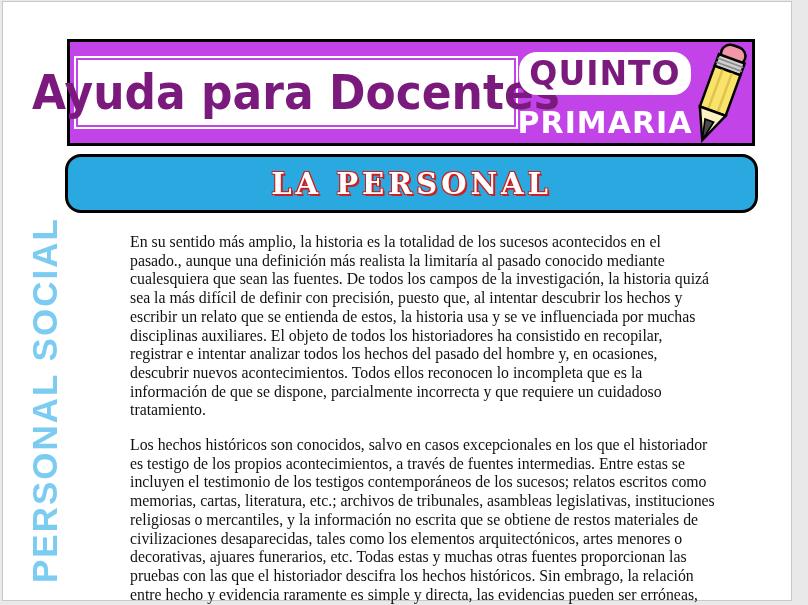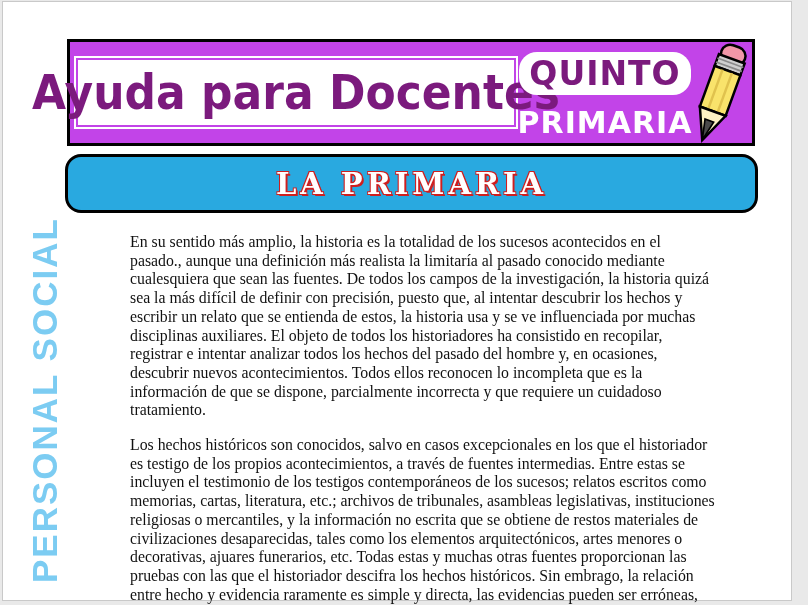--- a/index.html
+++ b/index.html
@@ -70,21 +70,21 @@
             <line x1="29" y1="36" x2="29" y2="86" stroke="#e0c24e" stroke-width="3"></line>
             <line x1="41" y1="36" x2="41" y2="86" stroke="#e0c24e" stroke-width="3"></line>
             <path d="M18.5 87 L51.5 87 L35 124 Z" fill="#fdf2c3" stroke="#000" stroke-width="3"></path>
             <path d="M29.5 99 L40.5 99 L35 124 Z" fill="#4a4a4a" stroke="#000" stroke-width="2"></path>
           </g>
         </svg>
       </div>
     </div>
 
     <div class="title-banner">
-      <span class="page-title">LA PRIMARIA</span>
+      <span class="page-title">LA PERSONAL</span>
     </div>
 
     <div class="subject-label">PERSONAL SOCIAL</div>
 
     <div class="doc-body">
       <p>En su sentido más amplio, la historia es la totalidad de los sucesos acontecidos en el
 pasado., aunque una definición más realista la limitaría al pasado conocido mediante
 cualesquiera que sean las fuentes. De todos los campos de la investigación, la historia quizá
 sea la más difícil de definir con precisión, puesto que, al intentar descubrir los hechos y
 escribir un relato que se entienda de estos, la historia  usa y se ve influenciada por muchas

